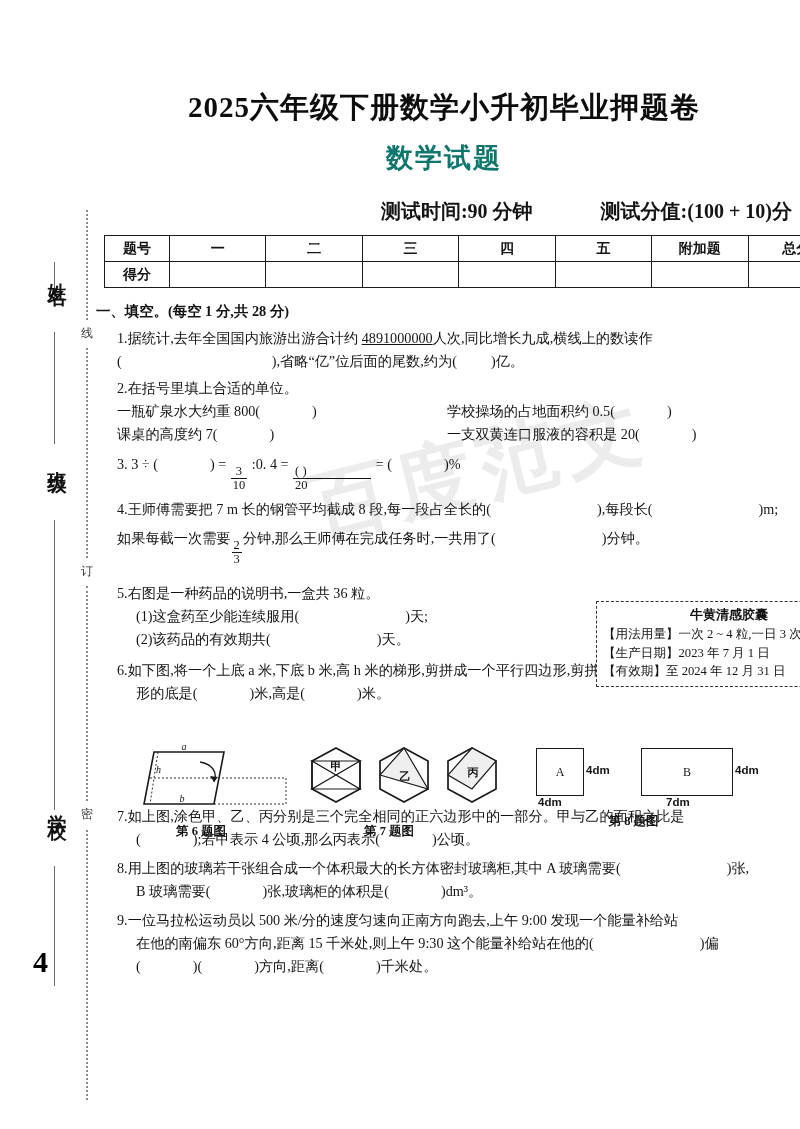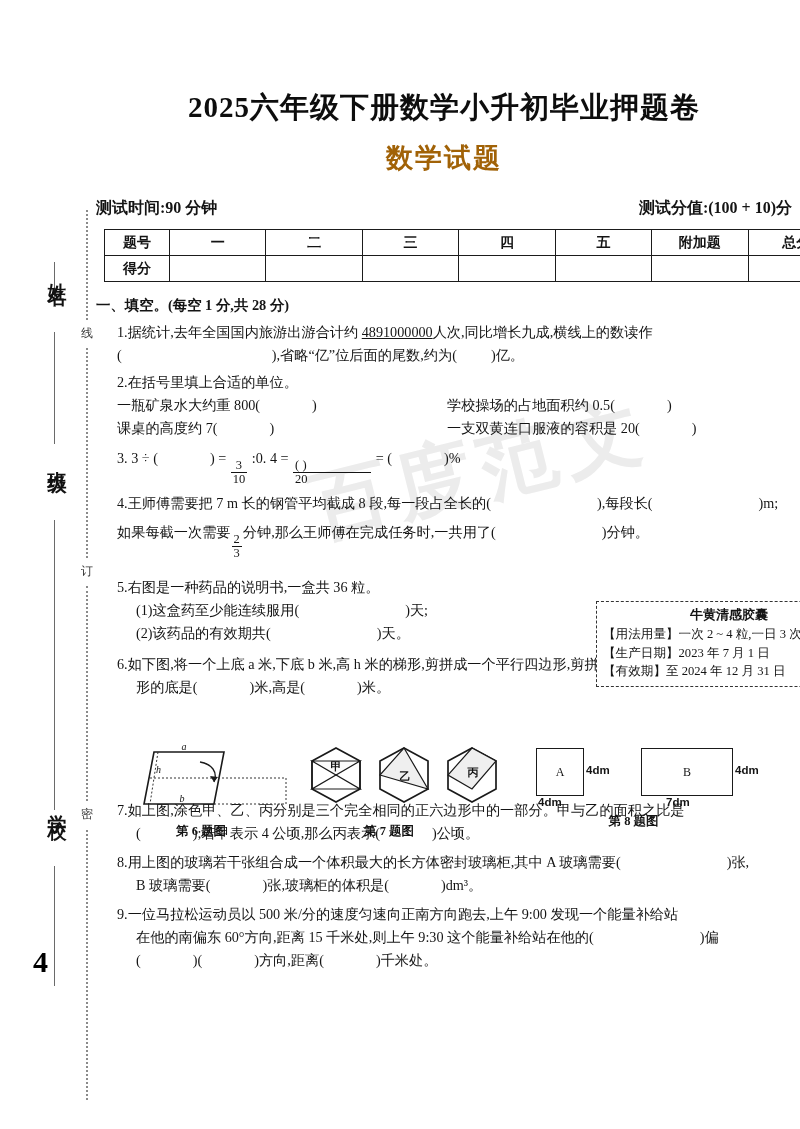--- a/index.html
+++ b/index.html
@@ -103,29 +103,29 @@
     margin-top: 88px;
     color: #0d0d0d;
   }
   #title-sub {
     text-align: center;
     font-family: "Liberation Serif", "DejaVu Serif", serif;
     font-weight: bold;
     font-size: 27px;
     letter-spacing: 2px;
     margin-top: 12px;
-    color: #a16207;
+    color: #0f766e;
   }
 
   #exam-meta {
     margin-top: 22px;
     display: flex;
-    justify-content: space-between;
+    justify-content: flex-end;
     gap: 68px;
-    font-size: 16px;
+    font-size: 20px;
     font-weight: bold;
   }
 
   
   #score-table {
     margin: 10px 8px 0 8px;
     width: 741px;
     border-collapse: collapse;
     table-layout: fixed;
   }

